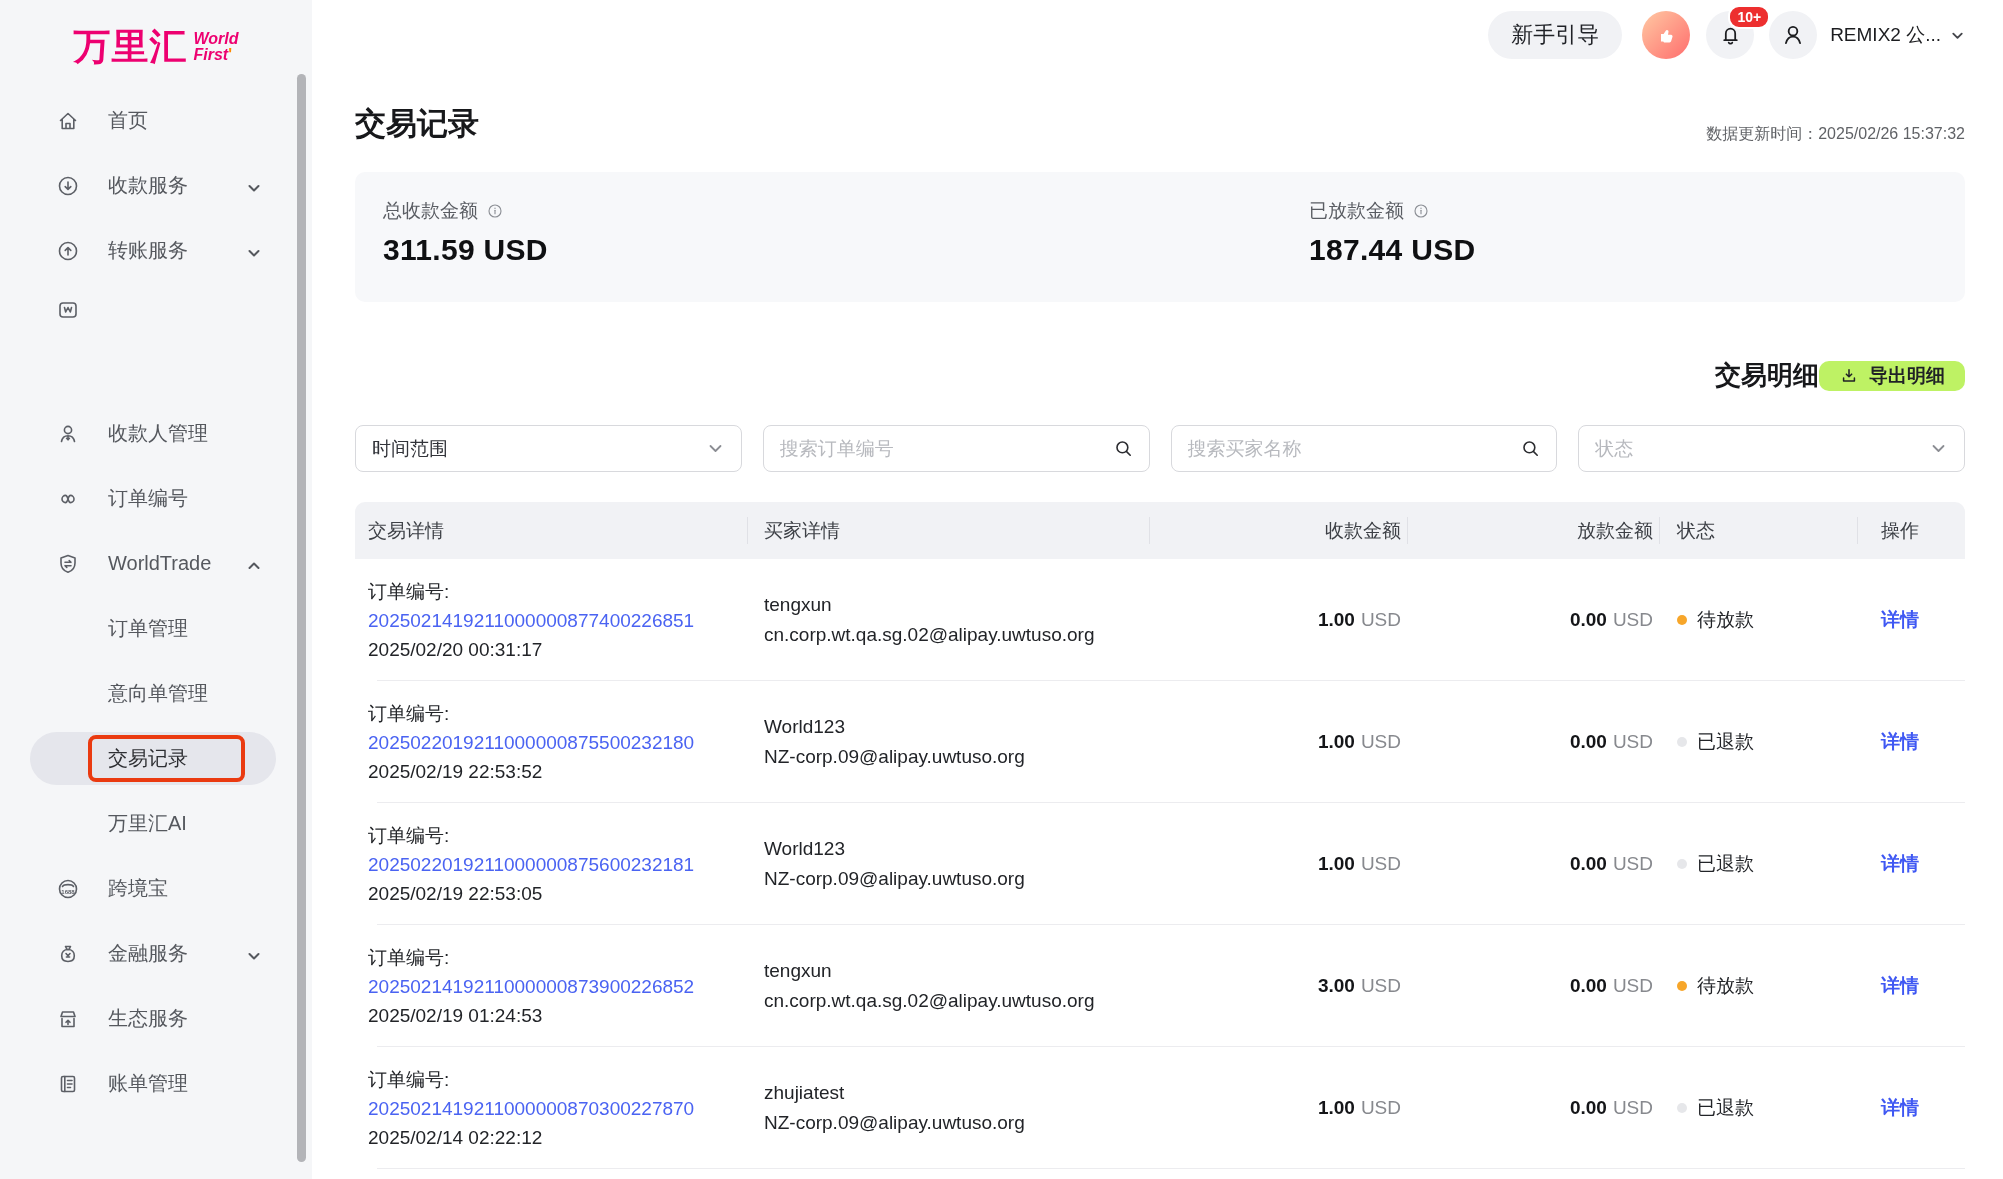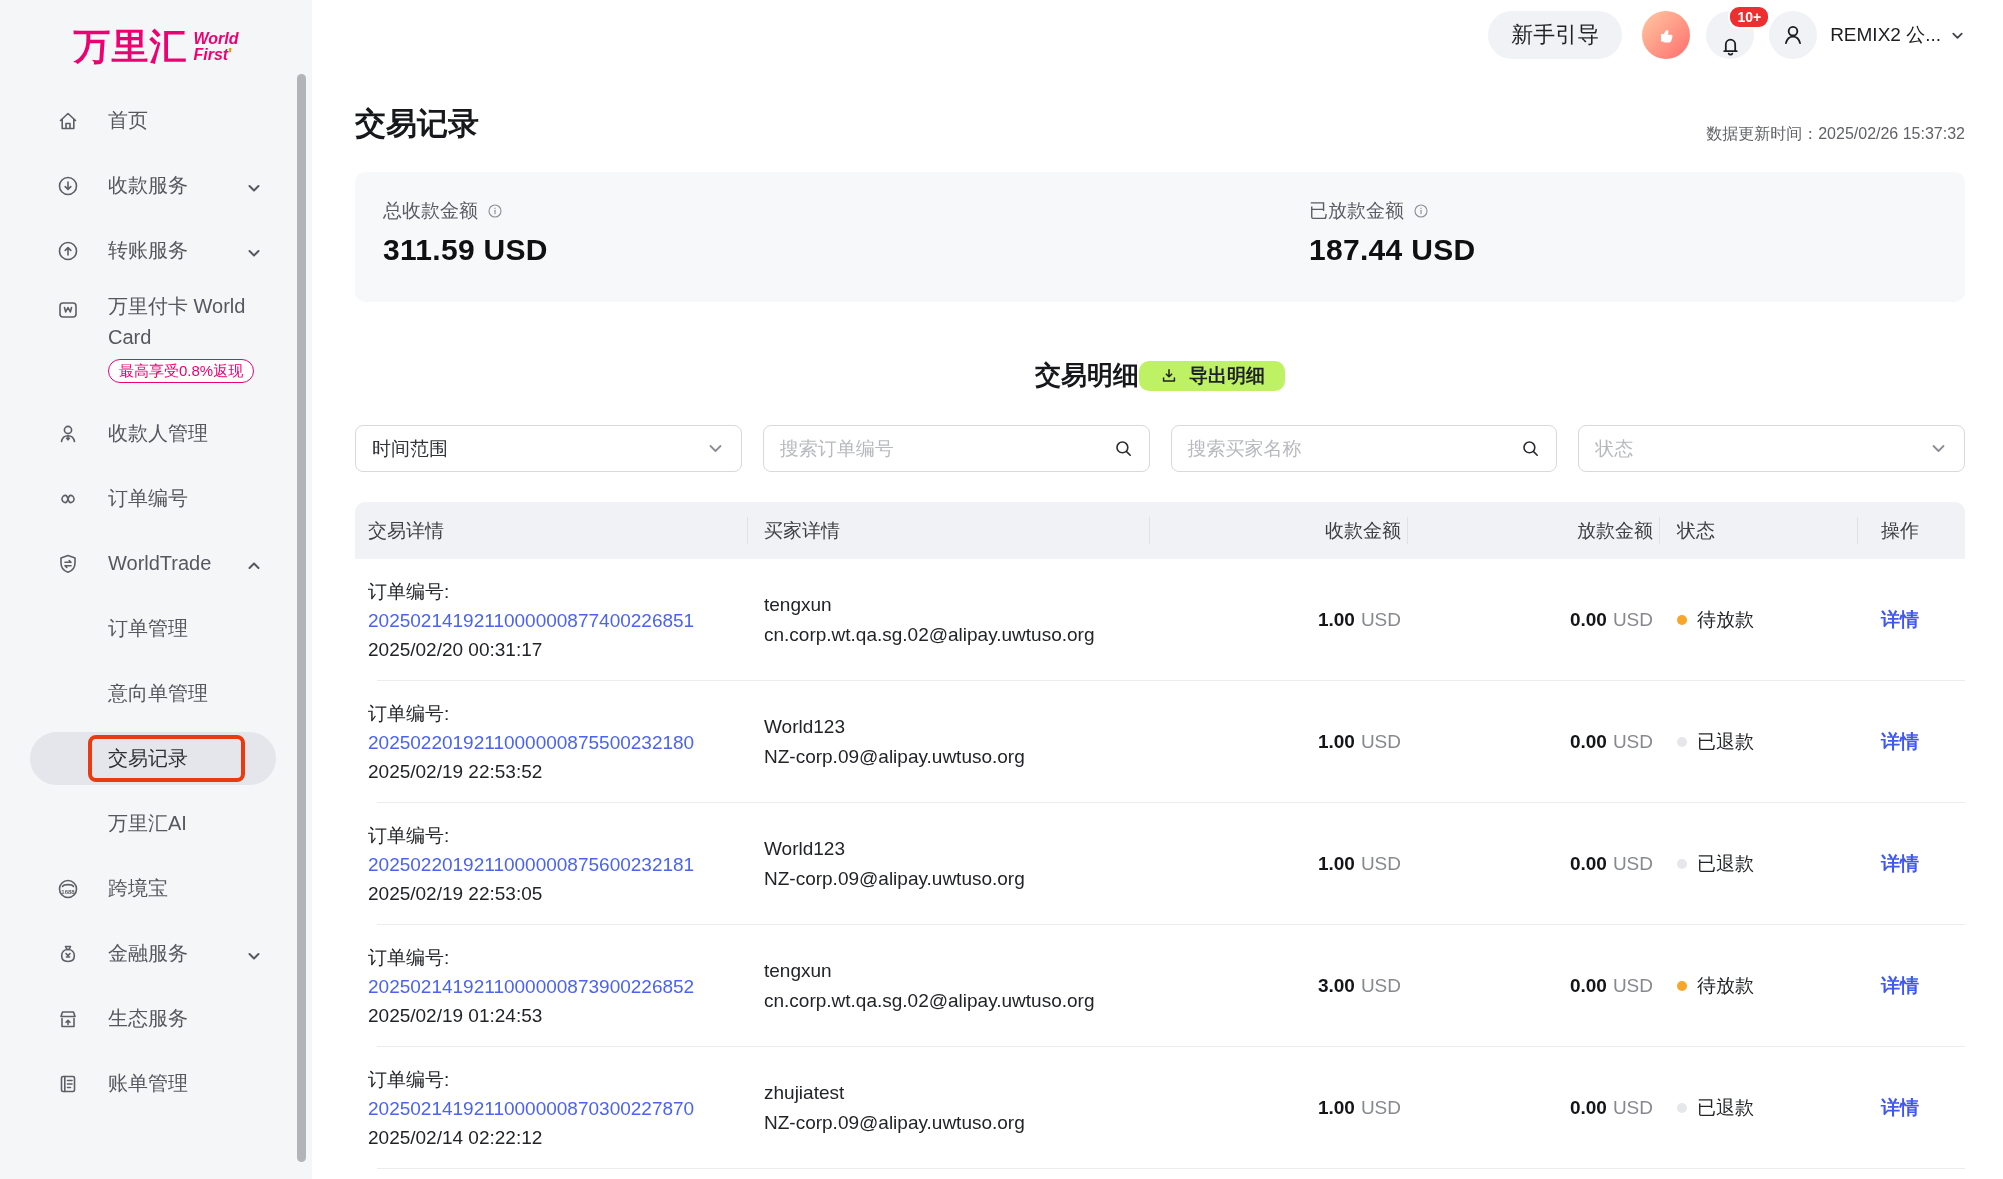--- a/index.html
+++ b/index.html
@@ -26,39 +26,39 @@
   .side-sub .pill { position:absolute; left:30px; top:6px; width:246px; height:53px; background:#e5e6ec; border-radius:27px; display:flex; align-items:center; padding-left:78px; color:#2e2f33; }
   .annotation-box { position:absolute; left:88px; top:9px; width:157px; height:47px; border:4px solid #ea3a10; border-radius:8px; }
   .sidebar-scroll { position:absolute; left:297px; top:74px; width:9px; height:1088px; background:#b3b4b8; border-radius:5px; z-index:6; }
 
   
   .main { position:absolute; left:312px; top:0; width:1691px; height:1179px; background:#fff; }
   .topbar { height:70px; display:flex; align-items:center; justify-content:flex-end; padding-right:38px; }
   .guide-btn { height:48px; border:none; background:#f1f2f5; border-radius:24px; padding:0 23px; font-size:22px; color:#1f2126; font-family:inherit; cursor:pointer; }
   .circle { width:48px; height:48px; border-radius:50%; background:#f1f2f5; display:flex; align-items:center; justify-content:center; position:relative; cursor:pointer; }
   .thumb-circle { margin-left:20px; background:linear-gradient(135deg,#ffc9a3,#ff6d6d); }
-  .bell-wrap { margin-left:16px;align-items:flex-end; }
+  .bell-wrap { margin-left:16px; }
   .badge { position:absolute; top:-6px; right:-16px; background:#ed2f2f; color:#fff; font-size:14px; font-weight:700; line-height:18px; padding:1px 7px; border-radius:11px; border:2px solid #fff; }
   .avatar-circle { margin-left:15px; }
   .account { margin-left:13px; font-size:19px; color:#1c1d20; cursor:pointer; }
   .acc-chev { margin-left:9px; width:15px; height:15px; }
   .acc-chev svg { width:15px; height:15px; stroke:#44464b; fill:none; stroke-width:2; stroke-linecap:round; stroke-linejoin:round; }
 
   .content { padding:0 38px 0 43px; }
   .title-row { margin-top:33px; display:flex; justify-content:space-between; align-items:flex-end; }
   .page-title { font-size:31px; font-weight:700; color:#17181b; }
   .updated { font-size:16px; color:#606266; }
 
   .summary-card { margin-top:27px; height:130px; background:#f7f8fa; border-radius:10px; position:relative; padding:26px 0 0 28px; }
   .sum-col2 { position:absolute; left:954px; top:26px; }
   .sum-label { display:flex; align-items:center; gap:8px; font-size:19px; color:#5a5d63; }
   .sum-label svg { width:18px; height:18px; stroke:#8c8f95; fill:none; stroke-width:1.5; stroke-linecap:round; }
   .sum-value { margin-top:9px; font-size:30px; font-weight:700; color:#0f1012; letter-spacing:.3px; }
 
-  .section-row { margin-top:56px; display:flex; justify-content:center; align-items:center; }
+  .section-row { margin-top:56px; display:flex; justify-content:flex-end; align-items:center; }
   .section-title { font-size:26px; font-weight:700; color:#17181b; }
   .export-btn { height:30px; border:none; background:#bef264; border-radius:10px; padding:0 20px; display:flex; align-items:center; gap:10px; font-size:19px; font-weight:600; color:#1f2126; font-family:inherit; cursor:pointer; }
   .export-btn svg { width:20px; height:20px; stroke:#1f2126; fill:none; stroke-width:1.8; stroke-linecap:round; stroke-linejoin:round; }
 
   .filters { margin-top:32px; display:flex; gap:21px;align-items:flex-end; }
   .filter { flex:1; height:47px; border:1px solid #d8d9dd; border-radius:8px; background:#fff; display:flex; align-items:center; padding:0 16px; font-size:19px; cursor:pointer; }
   .filter .val { color:#32343a; }
   .filter .ph { color:#b7b9be; }
   .filter .ficon { margin-left:auto; width:19px; height:19px; }
   .filter .ficon svg { width:19px; height:19px; fill:none; stroke-linecap:round; stroke-linejoin:round; }
@@ -142,24 +142,20 @@
       </span>
     </div>
 
     <div class="side-item card-item">
       <span class="sicon">
         <svg viewBox="0 0 24 24">
             <rect x="4" y="5" width="16" height="14" rx="3"></rect>
             <path d="M8.5 9.5l1.2 4.5 2.3-4.5 2.3 4.5 1.2-4.5"></path>
           </svg>
       </span>
-      <span class="card-label">
-        <span>万里付卡 World Card</span><br>
-        <span class="side-badge">最高享受0.8%返现</span>
-      </span>
     </div>
 
     <div class="side-item">
       <span class="sicon">
         <svg viewBox="0 0 24 24">
             <circle cx="12" cy="8" r="3.6"></circle>
             <path d="M5.5 19.5c.7-3.8 3.2-5.8 6.5-5.8s5.8 2 6.5 5.8M12 14.5v3m-1.4-1.2l1.4 1.5 1.4-1.5"></path>
           </svg>
       </span>
       <span class="slabel">收款人管理</span>

